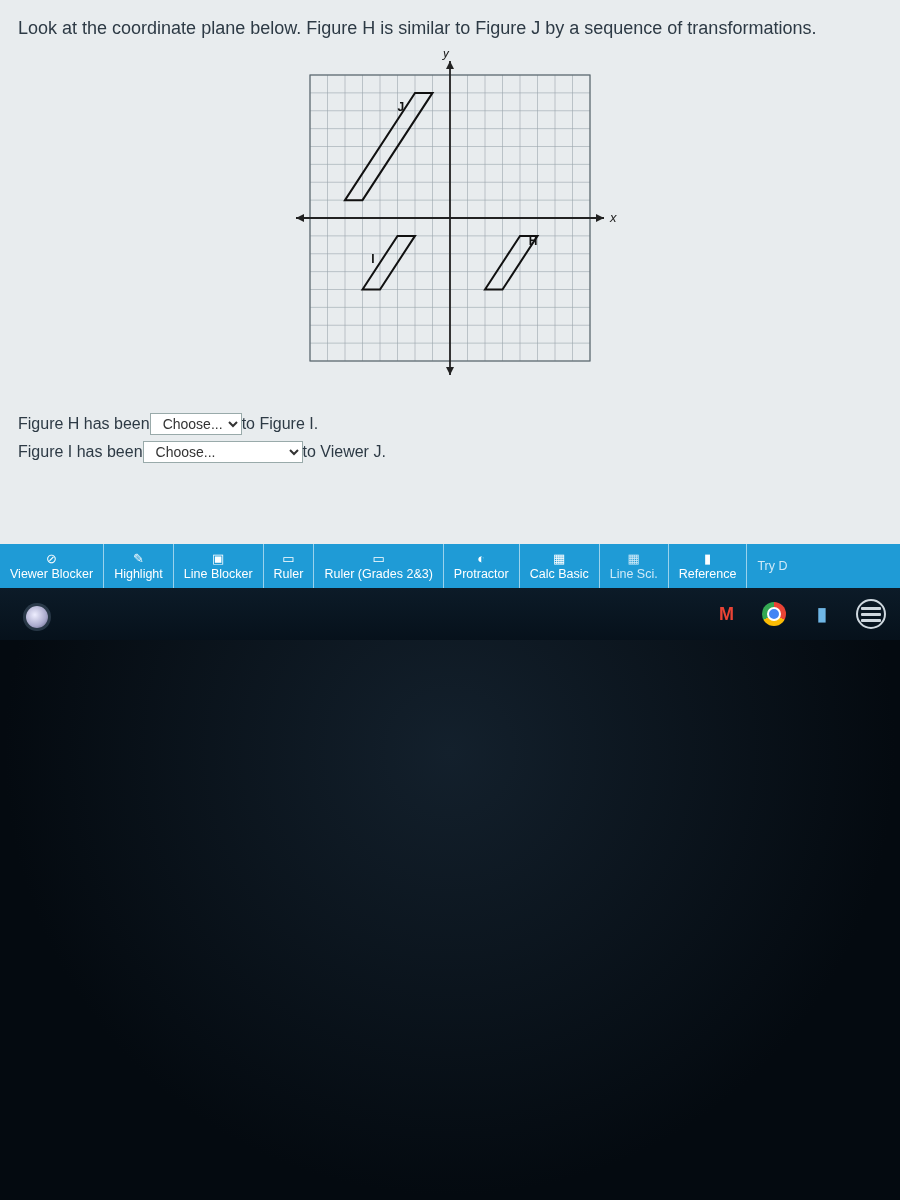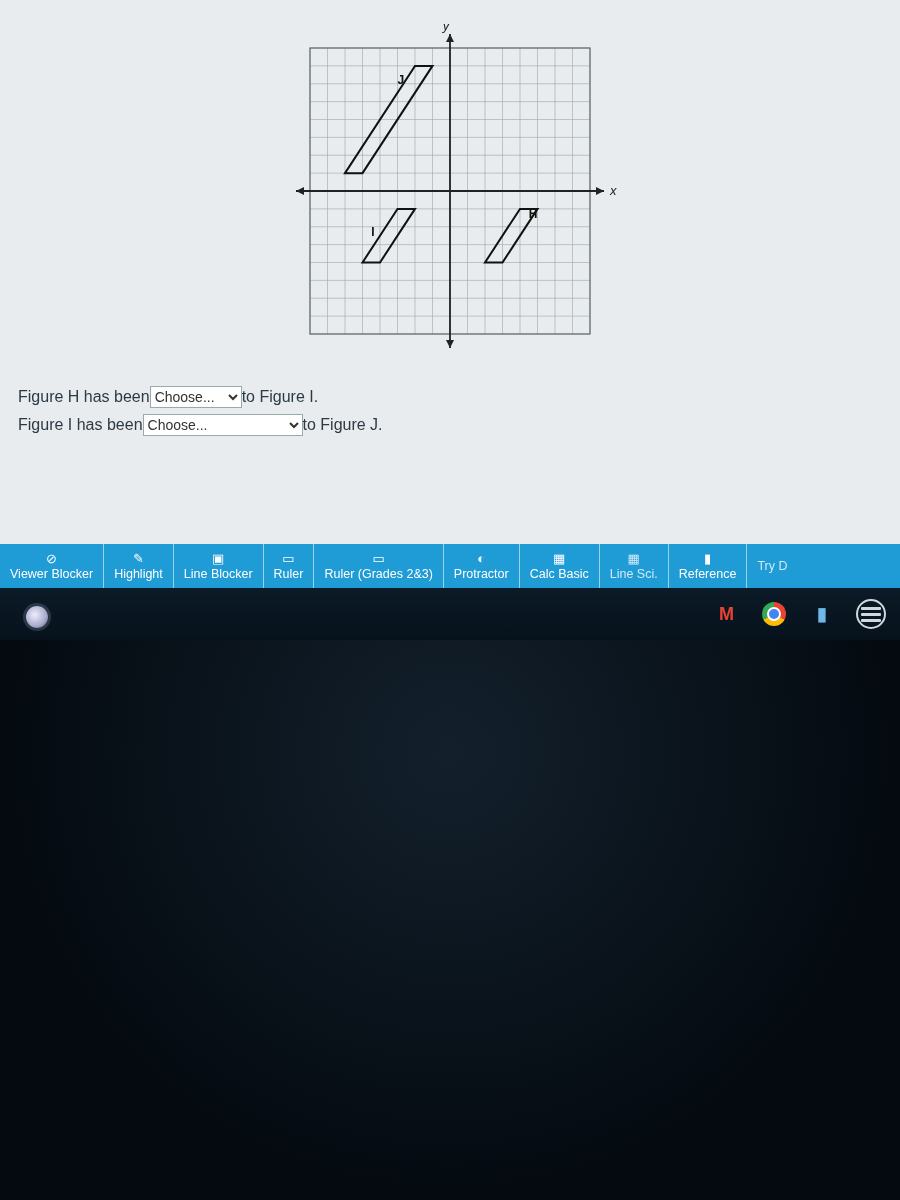--- a/index.html
+++ b/index.html
@@ -48,20 +48,21 @@
     color: #2d3a45;
     line-height: 26px;
   }
   .sentence-row { display: flex; align-items: center; gap: 0; margin-bottom: 2px; }
   select.choose {
     font-size: 14px;
     border: 1px solid #9aa;
     background: #fff;
     color: #333;
     height: 22px;
+    padding-left: 8px;
   }
   select.choose.wide { min-width: 160px; }
   select.choose.narrow { min-width: 92px; }
   .toolbar {
     position: absolute;
     bottom: 52px;
     left: 0; right: 0;
     height: 44px;
     background: #1f9bd6;
     display: flex;
@@ -126,20 +127,21 @@
     position:absolute; left:0; right:0; top:640px; bottom:0;
     background: radial-gradient(ellipse at 50% 20%, #13202c, #040a10 70%);
   }
 </style>
 </head>
 <body>
 
 <div class="screen">
   <div class="content">
 
+    <div class="prompt">Look at the coordinate plane below. Figure H is similar to Figure J by a sequence of transformations.</div>
 
     <div class="chart-wrap">
       <svg class="plane" id="plane-svg" width="340" height="330" viewBox="0 0 340 330">
           <line x1="30" y1="310" x2="30" y2="24" stroke="#9aa6ad" stroke-width="0.6"></line>
           <line x1="47.5" y1="310" x2="47.5" y2="24" stroke="#9aa6ad" stroke-width="0.6"></line>
           <line x1="65" y1="310" x2="65" y2="24" stroke="#9aa6ad" stroke-width="0.6"></line>
           <line x1="82.5" y1="310" x2="82.5" y2="24" stroke="#9aa6ad" stroke-width="0.6"></line>
           <line x1="100" y1="310" x2="100" y2="24" stroke="#9aa6ad" stroke-width="0.6"></line>
           <line x1="117.5" y1="310" x2="117.5" y2="24" stroke="#9aa6ad" stroke-width="0.6"></line>
           <line x1="135" y1="310" x2="135" y2="24" stroke="#9aa6ad" stroke-width="0.6"></line>
@@ -195,21 +197,21 @@
         <select class="choose narrow">
           <option>Choose...</option>
         </select>
         <span>to Figure I.</span>
       </div>
       <div class="sentence-row">
         <span>Figure I has been</span>
         <select class="choose wide">
           <option>Choose...</option>
         </select>
-        <span>to Figure J.</span>
+        <span>to Viewer J.</span>
       </div>
     </div>
   </div>
 
   <div class="toolbar">
     <div class="tool">
       <span class="ticon">⊘</span>
       <span>Viewer Blocker</span>
     </div>
     <div class="tool">

